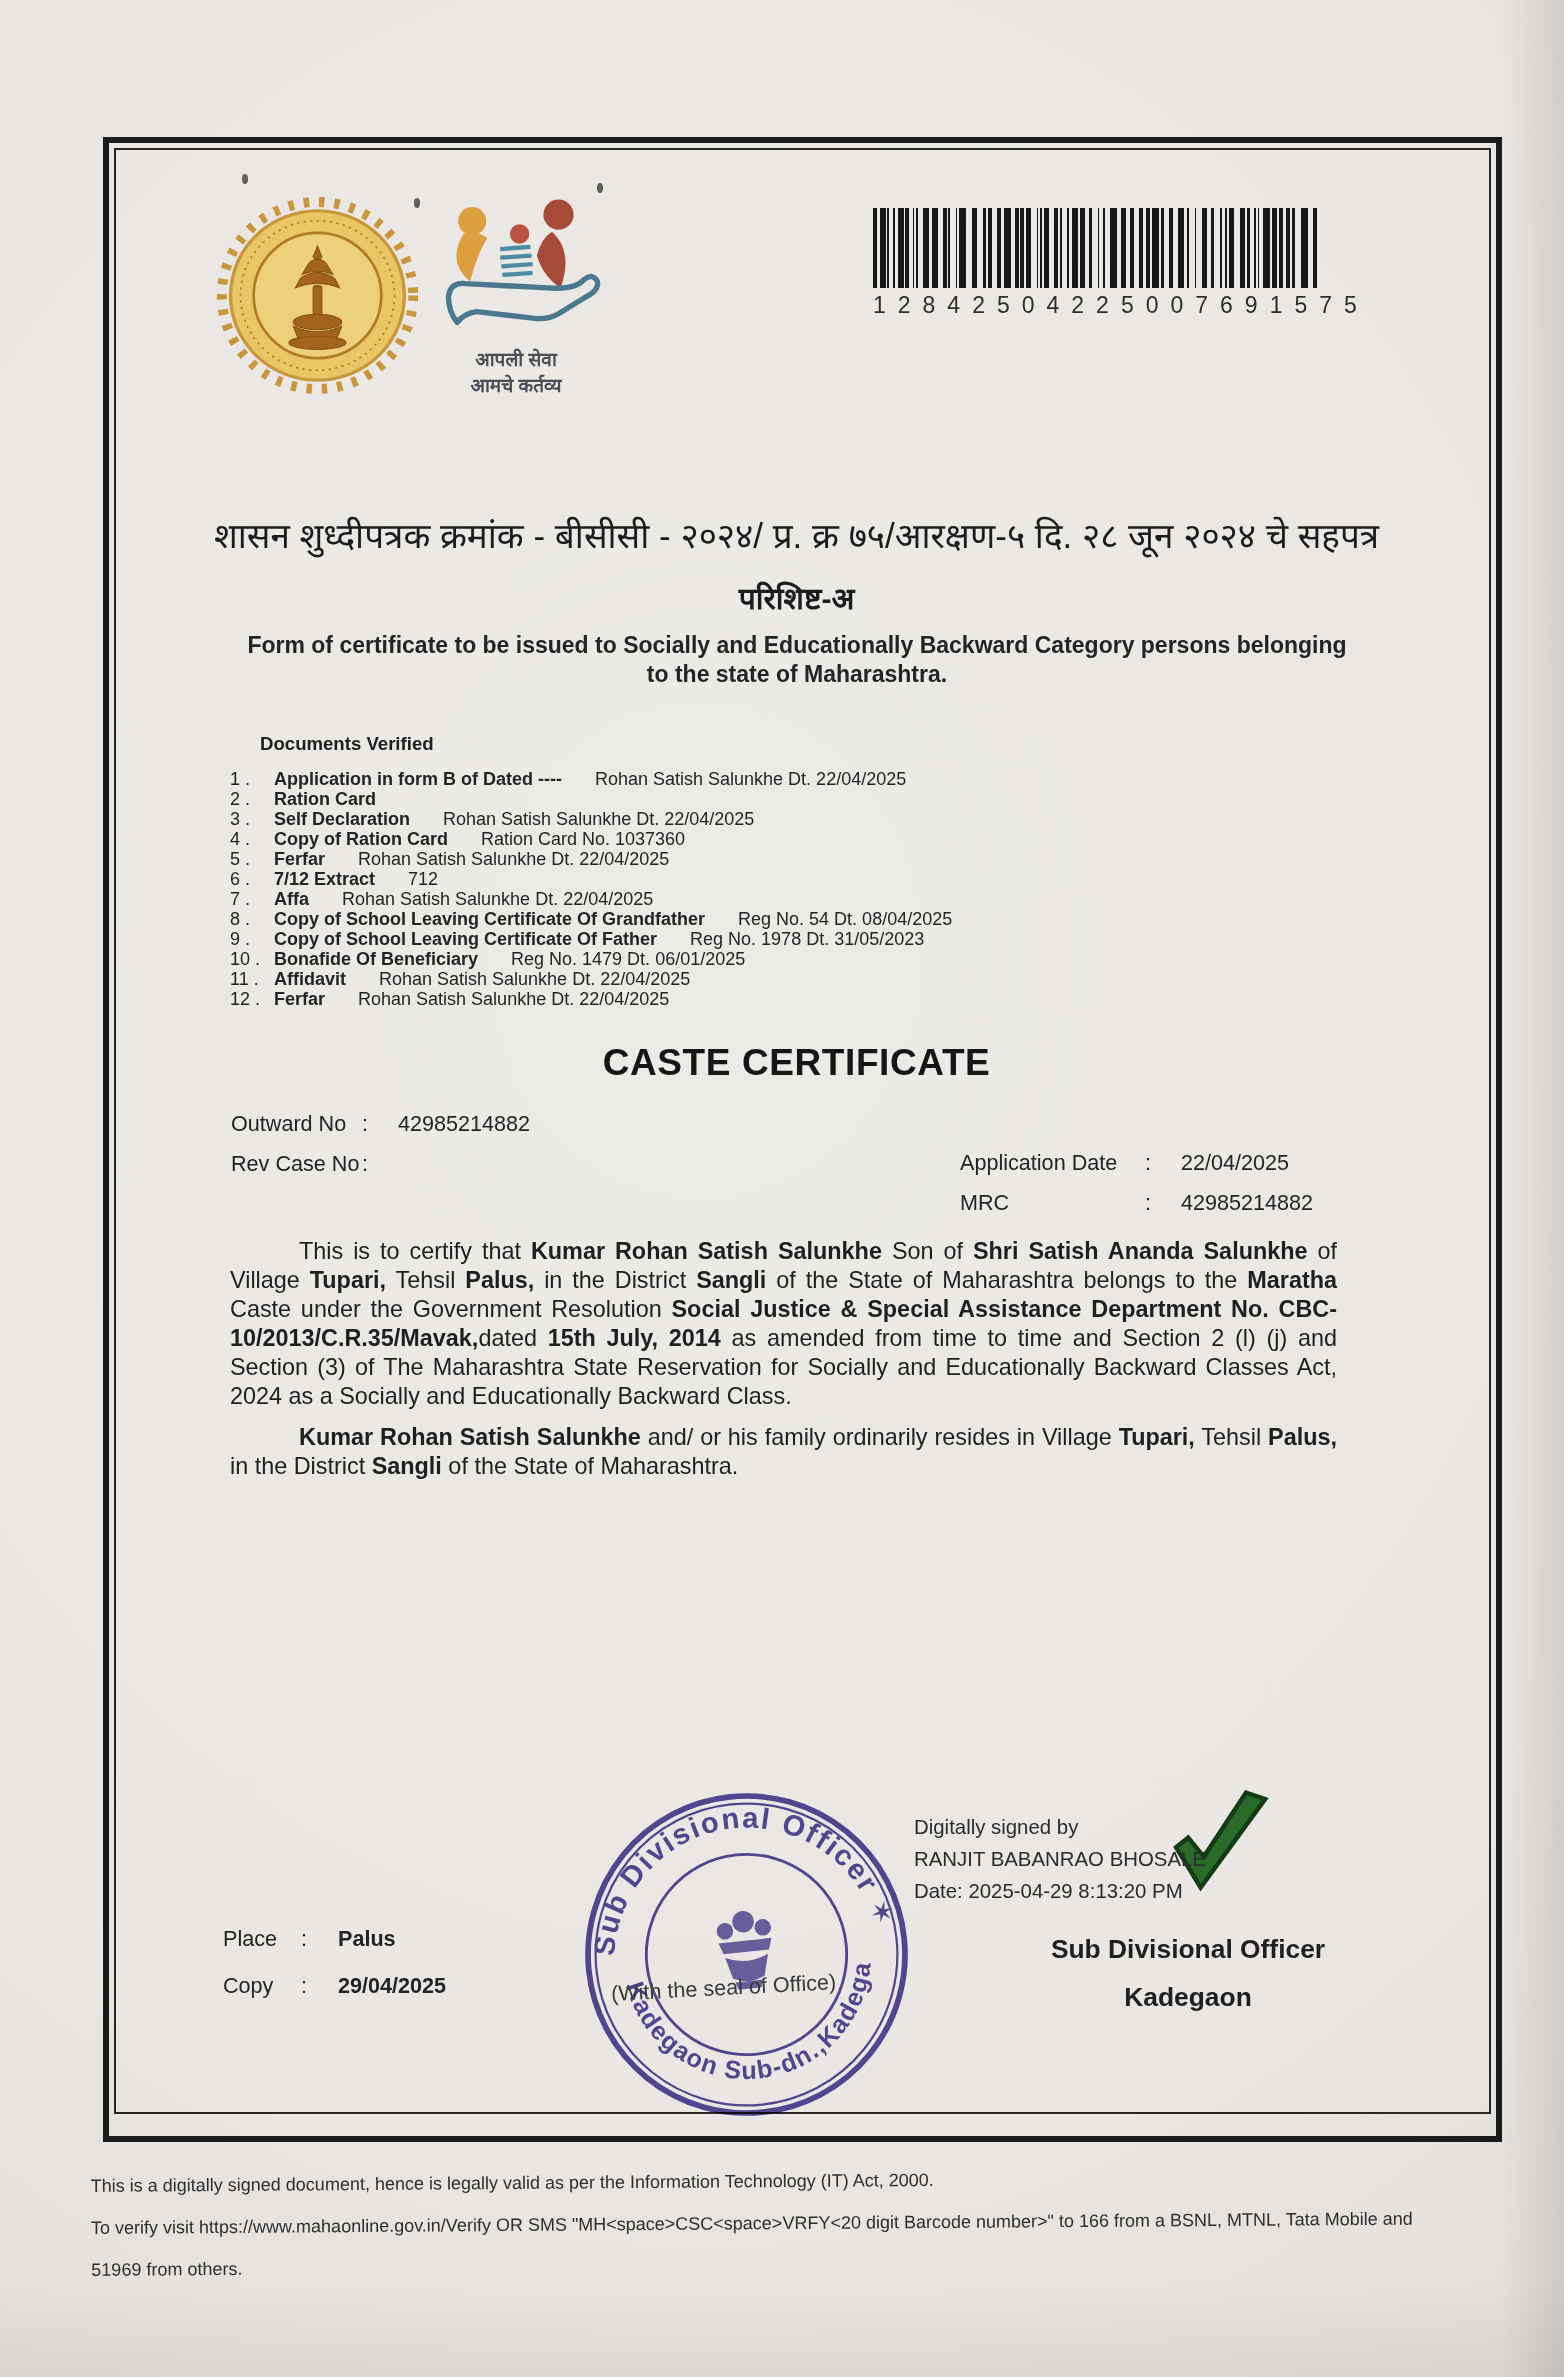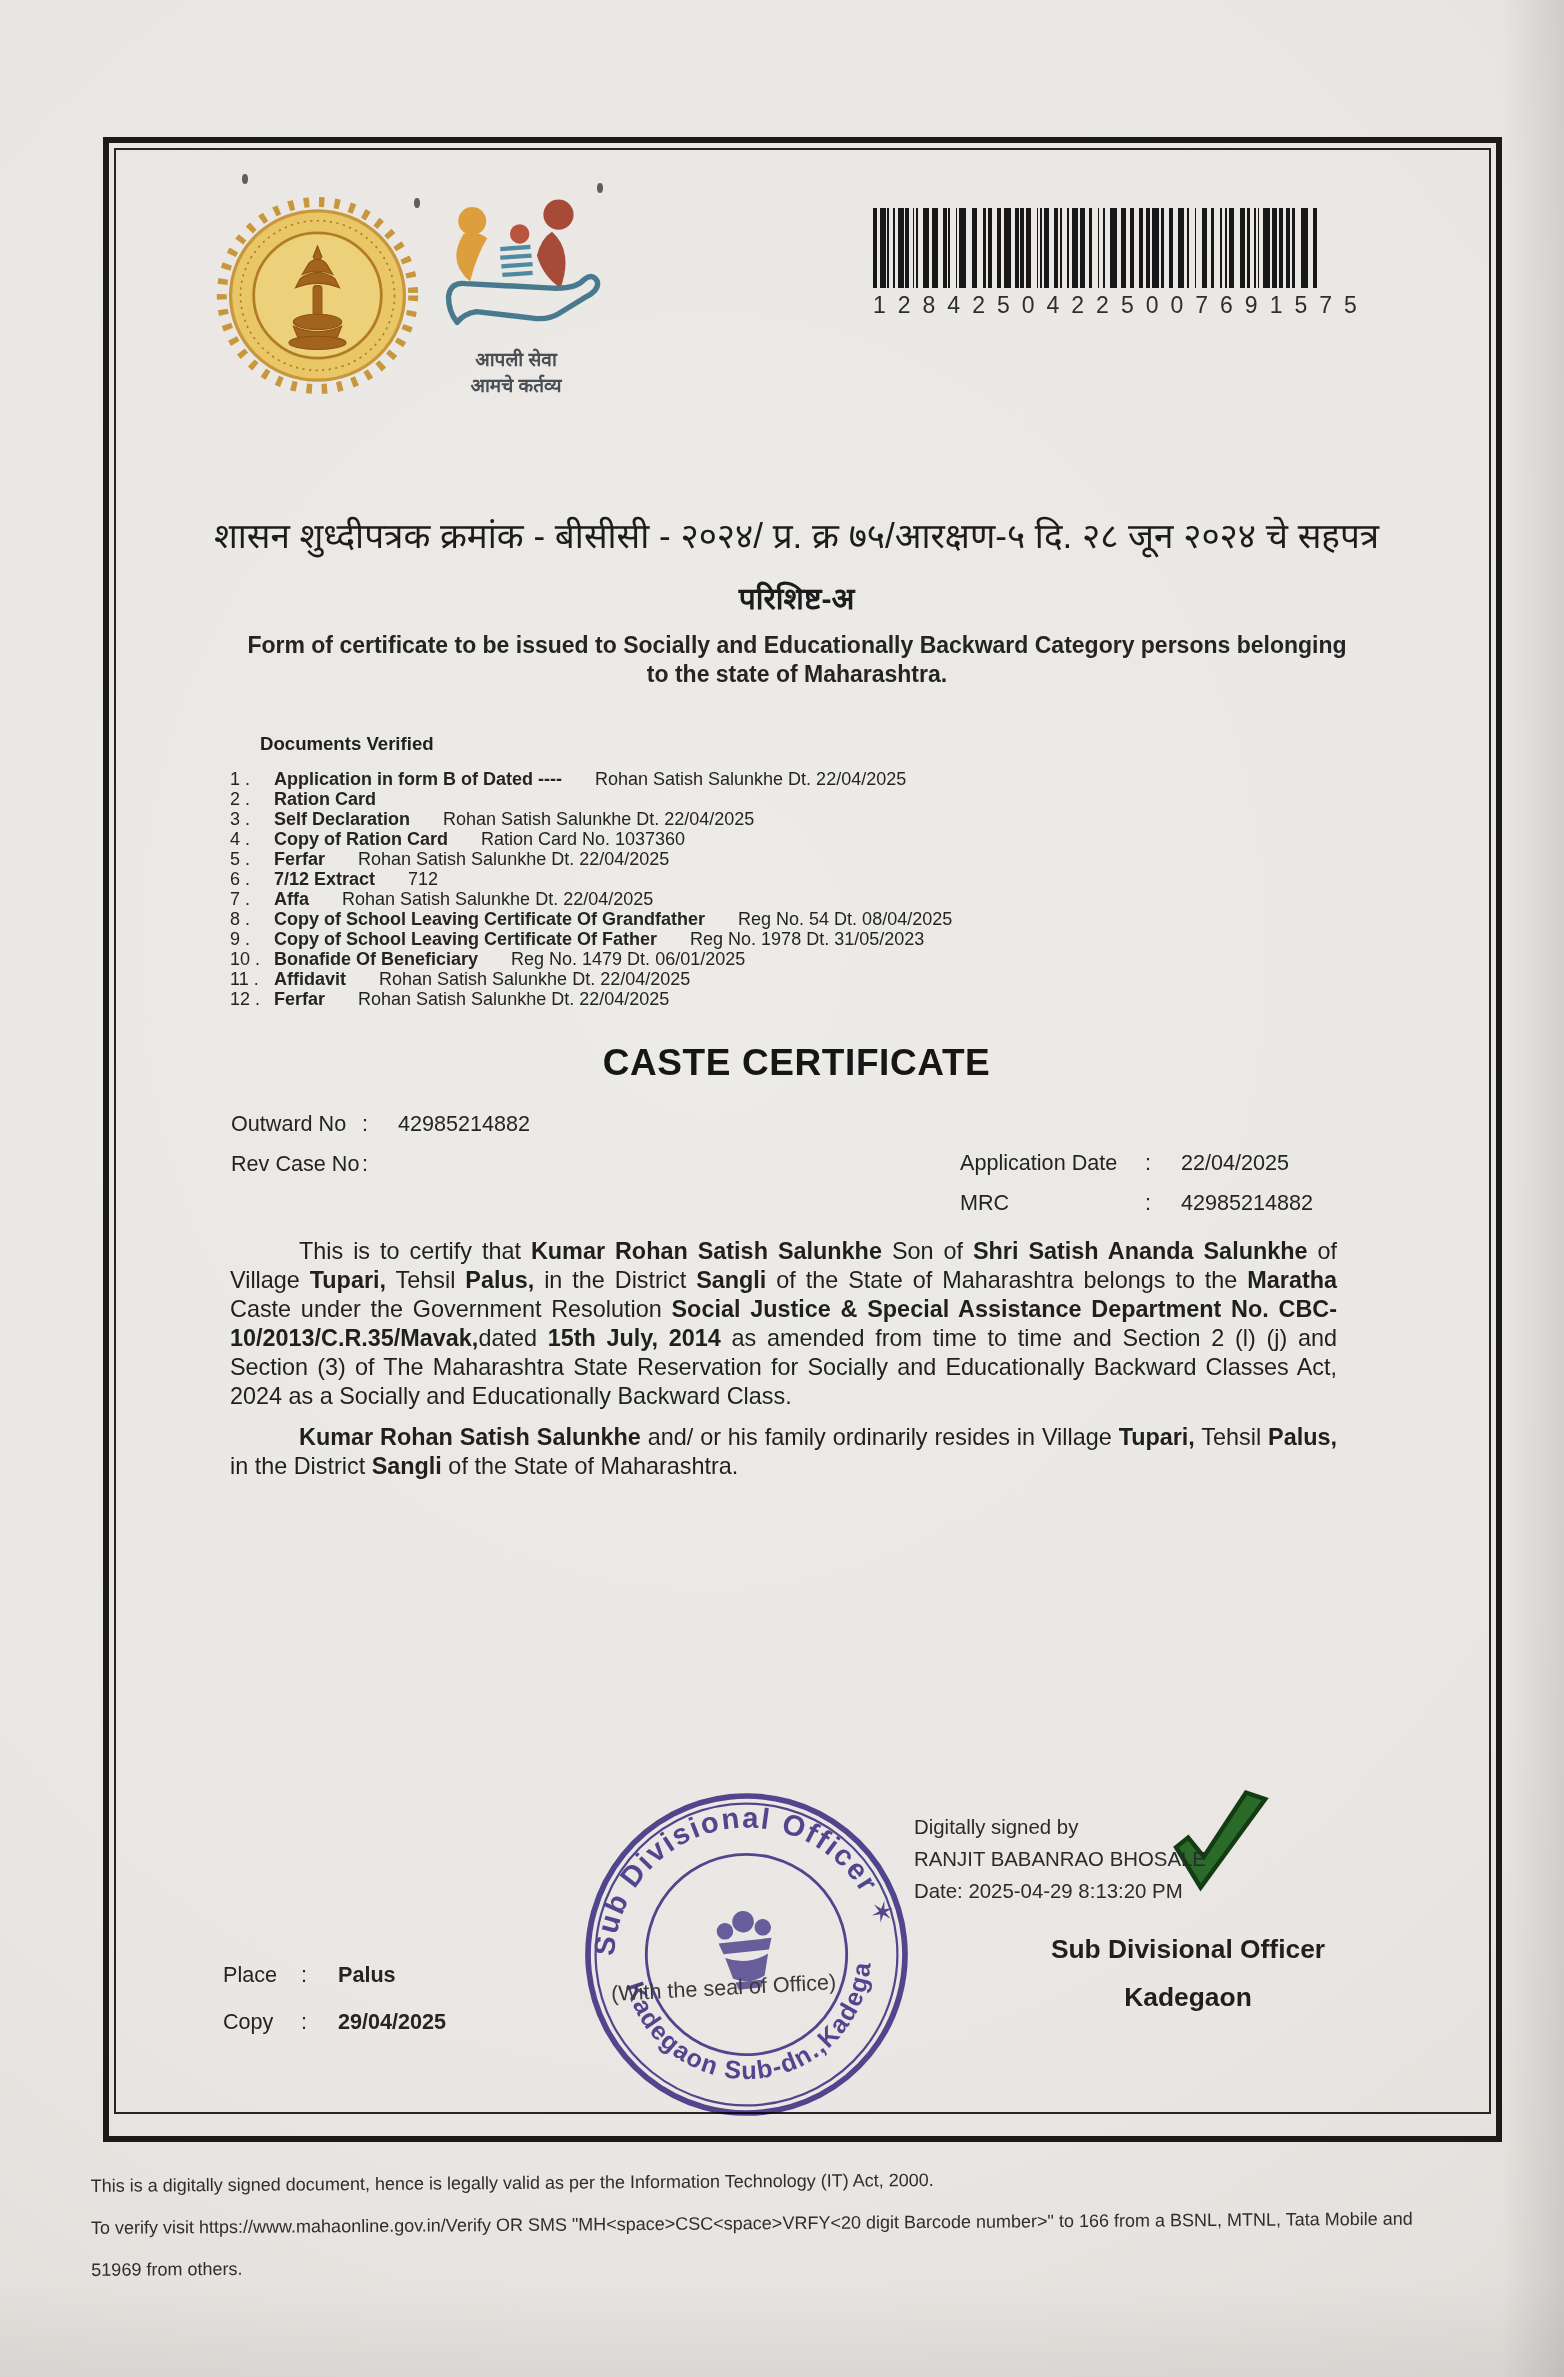--- a/index.html
+++ b/index.html
@@ -70,21 +70,21 @@
   .green-check{left:1157px;top:1783px;width:113px;height:132px;z-index:1;}
   .sig-block{left:914px;top:1811px;width:420px;font-size:20.4px;line-height:32px;color:#2b2b2b;z-index:2;}
   .sig-block span{display:block;}
   .designation{left:996px;top:1925px;width:384px;text-align:center;
     font-size:26.4px;line-height:48px;font-weight:bold;color:#1f1f1f;z-index:2;}
   .designation span{display:block;}
 
   
   .placedate{left:223px;top:1926px;font-size:21.6px;color:#242424;}
   .pd-row{display:flex;align-items:baseline;height:47px;}
-  .pd-label{width:78px;flex:none;margin-top:36px;}
+  .pd-label{width:78px;flex:none;}
   .pd-colon{width:37px;flex:none;}
   .pd-value{font-weight:bold;}
 
   
   .footer{left:91px;top:2160px;width:1398px;font-size:18px;line-height:42px;color:#2e2e2e;transform:rotate(-0.4deg);}
   .footer div{white-space:nowrap;}
 </style>
 </head>
 <body>
 

